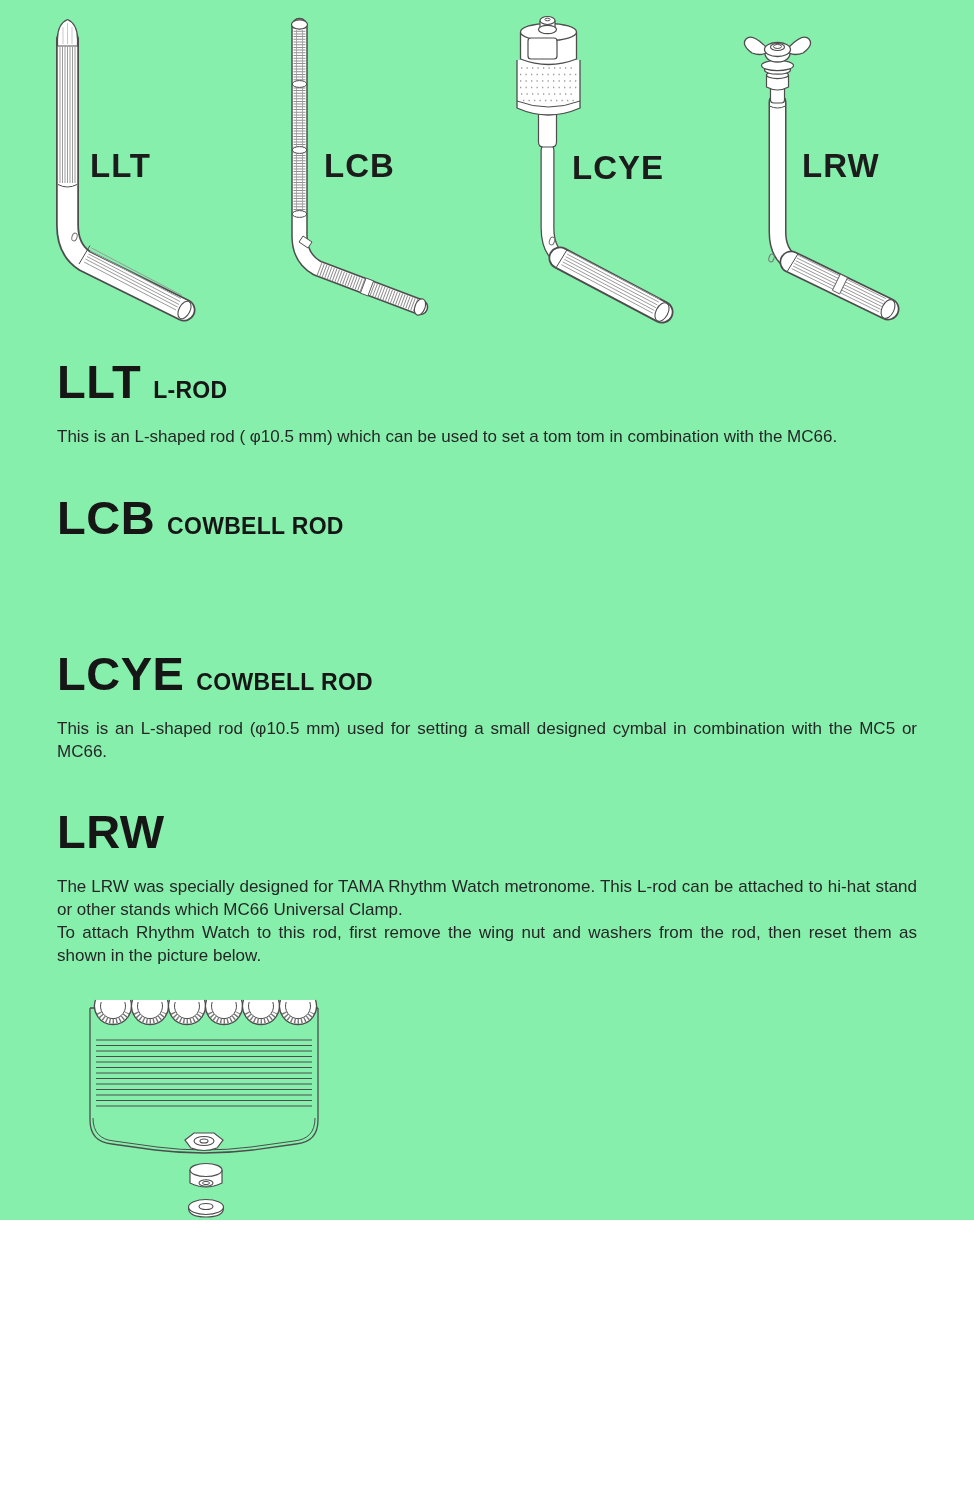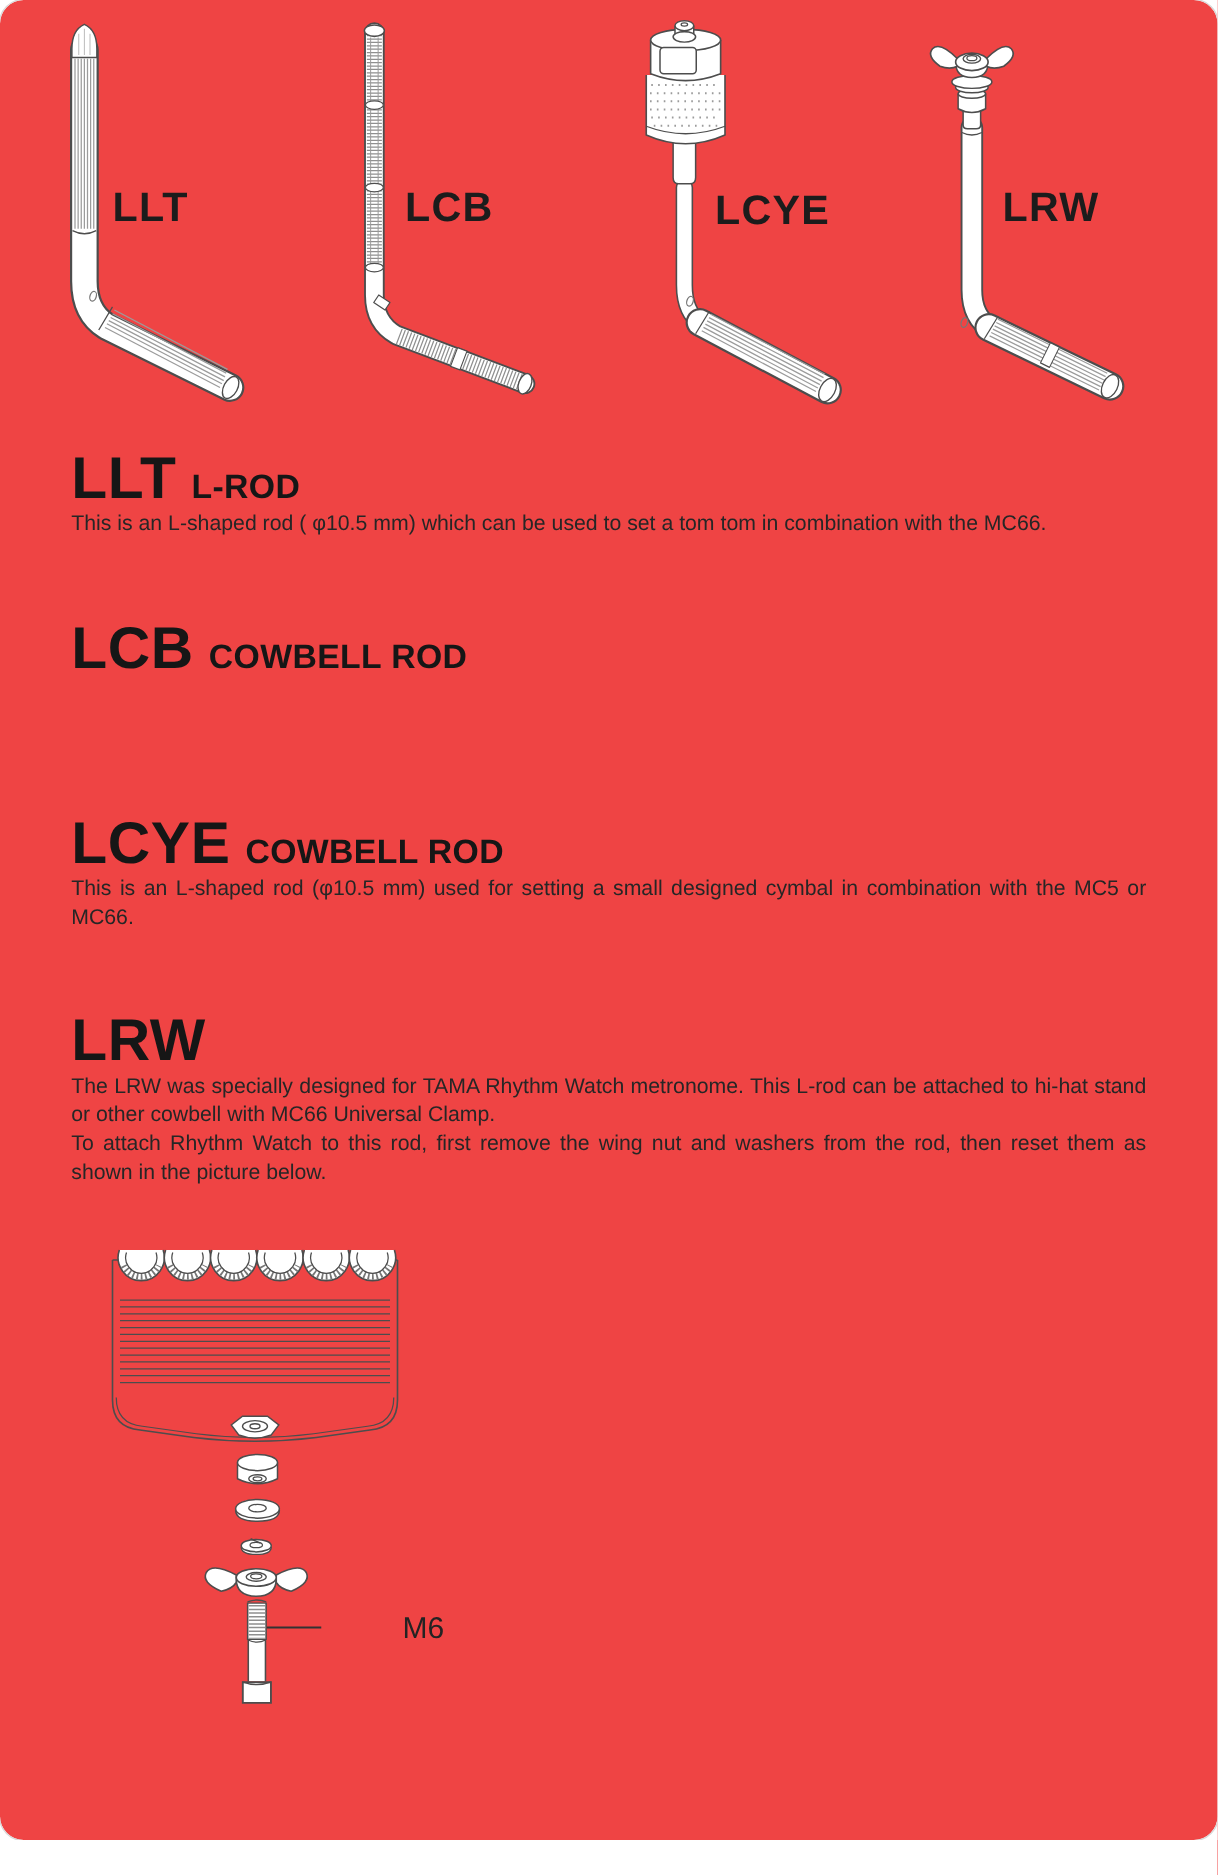--- a/index.html
+++ b/index.html
@@ -1,40 +1,39 @@
 <!DOCTYPE html>
 <html><head>
 <meta charset="utf-8">
 <style>
   html,body{margin:0;padding:0;background:#fff;}
   .page{
     position:relative;
-    width:974px;height:1472px;
-    background:#ef4444;
+    width:974px;height:1220px;
+    background:#86efac;
     outline:1px solid #d9d9d9;
     margin:0 auto;
     font-family:"Liberation Sans","DejaVu Sans",sans-serif;
     color:#232323;
     overflow:hidden;
-    border-radius:19px;
   }
   .illustration-area{position:absolute;left:0;top:0;width:974px;height:345px;}
   .rod-label{
     position:absolute;
     font-weight:bold;
     font-size:33px;
     letter-spacing:1px;
     color:#1c1c1c;
     line-height:1;
   }
   .section{position:absolute;left:57px;width:860px;}
   .sec-head{display:flex;align-items:baseline;gap:12px;color:#161616;}
   .sec-code{font-size:47px;font-weight:bold;line-height:1;letter-spacing:0.5px;}
-  .sec-sub{font-size:27px;font-weight:bold;line-height:1;letter-spacing:0.3px;}
-  .sec-body{margin-top:2px;font-size:17px;line-height:23px;text-align:justify;color:#262626;}
+  .sec-sub{font-size:23px;font-weight:bold;line-height:1;letter-spacing:0.3px;}
+  .sec-body{margin-top:20px;font-size:17px;line-height:23px;text-align:justify;color:#262626;}
   .sec-body p{margin:0;}
   .diagram-area{position:absolute;left:60px;top:960px;width:460px;height:445px;}
   .m6-label{
     position:absolute;left:322px;top:1291px;
     font-size:24px;color:#232323;line-height:1;
   }
   svg{display:block;}
 </style>
 </head>
 <body>
@@ -206,21 +205,21 @@
     <div class="sec-body">
       <p>This is an L-shaped rod (φ10.5 mm) used for setting a small designed cymbal in combination with the MC5 or MC66.</p>
     </div>
   </div>
 
   <div class="section" style="top:808px">
     <div class="sec-head">
       <span class="sec-code">LRW</span>
     </div>
     <div class="sec-body">
-      <p>The LRW was specially designed for TAMA Rhythm Watch metronome. This L-rod can be attached to hi-hat stand or other cowbell with MC66 Universal Clamp.</p>
+      <p>The LRW was specially designed for TAMA Rhythm Watch metronome. This L-rod can be attached to hi-hat stand or other stands which MC66 Universal Clamp.</p>
       <p>To attach Rhythm Watch to this rod, first remove the wing nut and washers from the rod, then reset them as shown in the picture below.</p>
     </div>
   </div>
 
   <div class="diagram-area">
     <svg width="460" height="445" viewBox="0 0 460 445">
 
       <g>
         <line x1="30" y1="48" x2="258" y2="48" stroke="#4d4d4d" stroke-width="1.3"></line>
 

